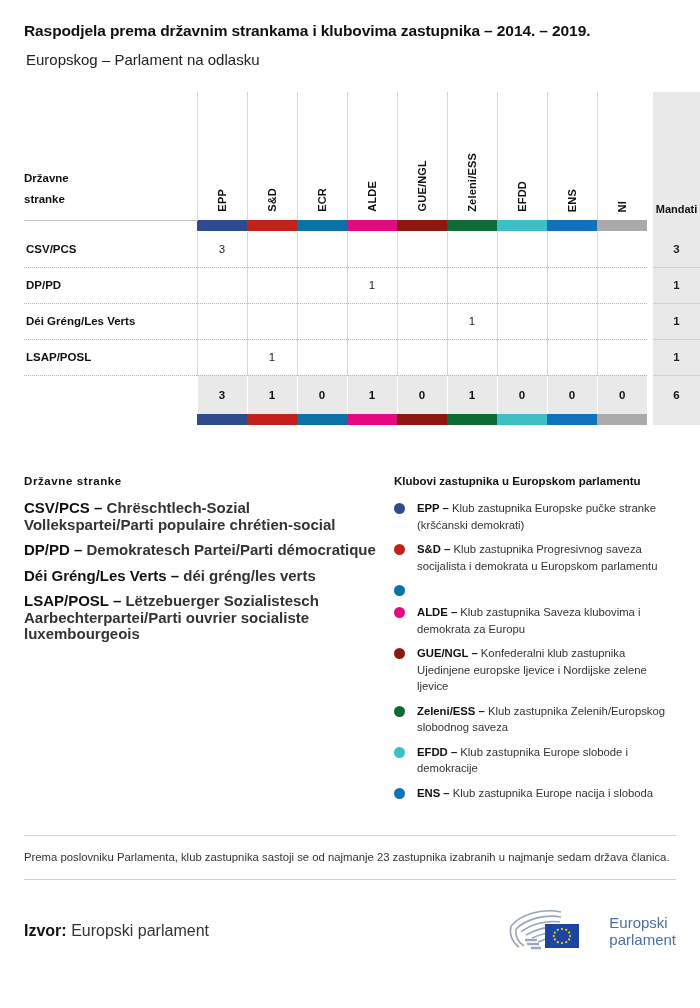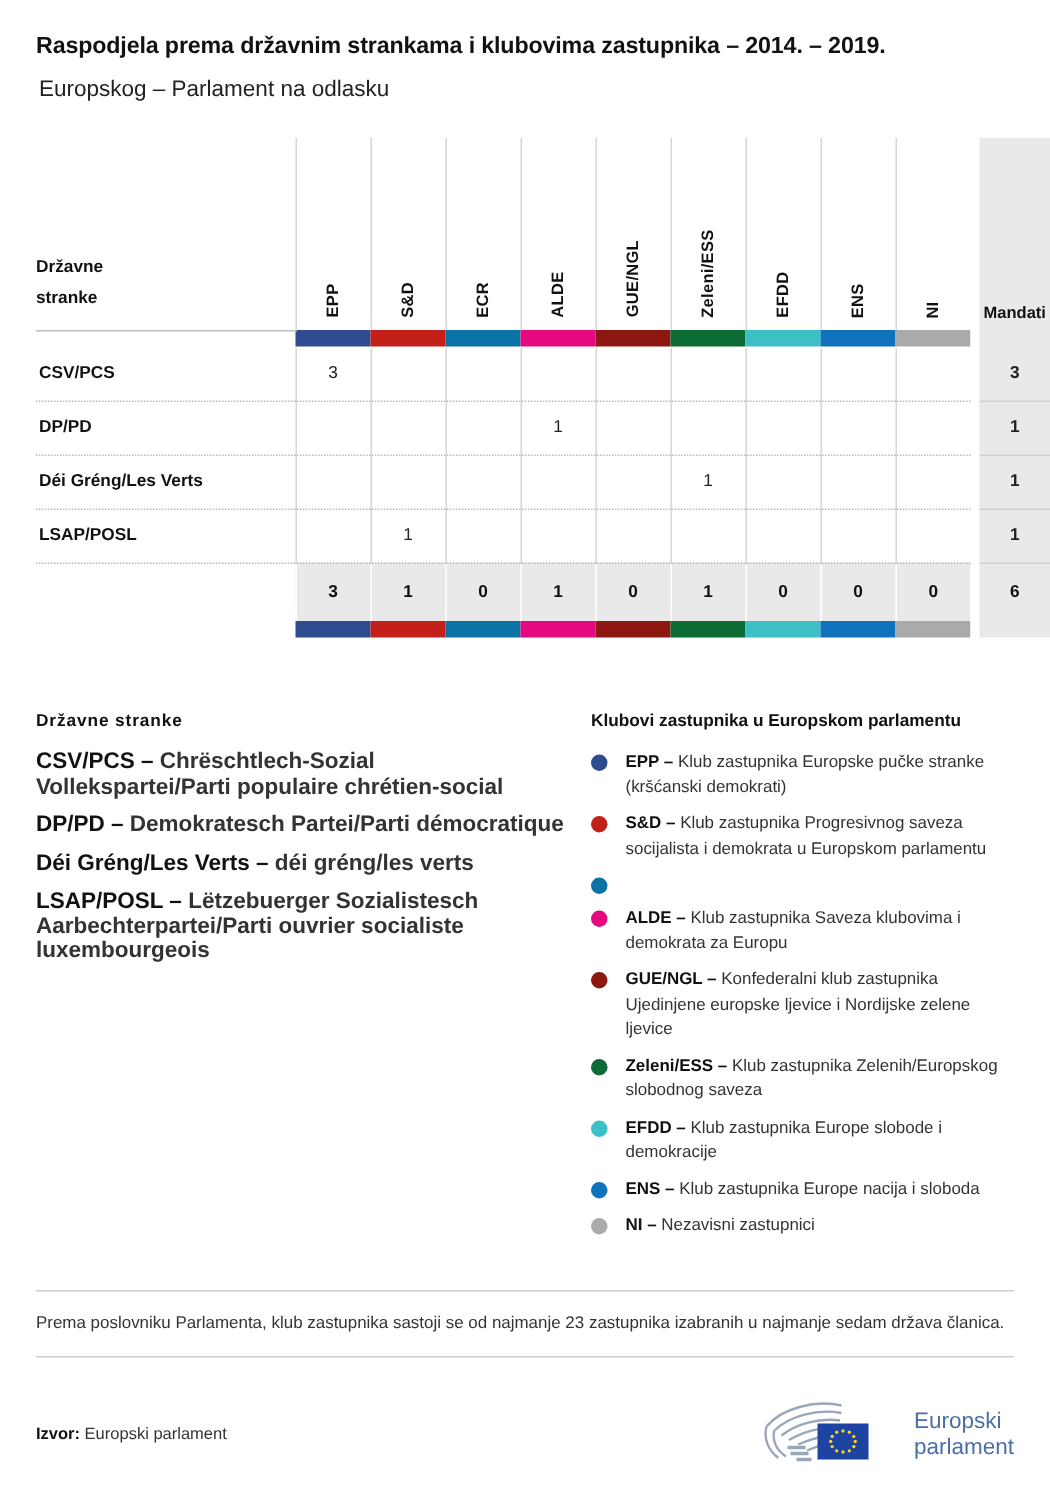--- a/index.html
+++ b/index.html
@@ -192,21 +192,21 @@
     line-height: 17px;
     color: #333;
     padding: 13px 0 13px 0;
   }
   .footer {
     display: flex;
     align-items: center;
     justify-content: space-between;
     padding-top: 26px;
   }
-  .source { font-size: 11px; color: #333; }
+  .source { font-size: 16px; color: #333; }
   .source b { color: #111; }
   .ep-logo { display: flex; align-items: center; gap: 20px; }
   .ep-text {
     font-size: 15px;
     line-height: 17px;
     color: #4a6fa5;
     font-weight: normal;
   }
 </style>
 </head>
@@ -445,24 +445,20 @@
             <span class="dot" style="background: rgb(13, 107, 53);"></span>
             <span><b>Zeleni/ESS –</b><span> Klub zastupnika Zelenih/Europskog slobodnog saveza</span></span>
           </div>
           <div class="pg-item">
             <span class="dot" style="background: rgb(60, 192, 197);"></span>
             <span><b>EFDD –</b><span> Klub zastupnika Europe slobode i demokracije</span></span>
           </div>
           <div class="pg-item">
             <span class="dot" style="background: rgb(16, 114, 189);"></span>
             <span><b>ENS –</b><span> Klub zastupnika Europe nacija i sloboda</span></span>
-          </div>
-          <div class="pg-item">
-            <span class="dot" style="background: rgb(170, 170, 170);"></span>
-            <span><b>NI –</b><span> Nezavisni zastupnici</span></span>
           </div>
         </div>
     </div>
   </div>
 
   <div style="margin-top:26px">
     <div class="rule"></div>
     <div class="note">Prema poslovniku Parlamenta, klub zastupnika sastoji se od najmanje 23 zastupnika izabranih u najmanje sedam država članica.</div>
     <div class="rule"></div>
   </div>

